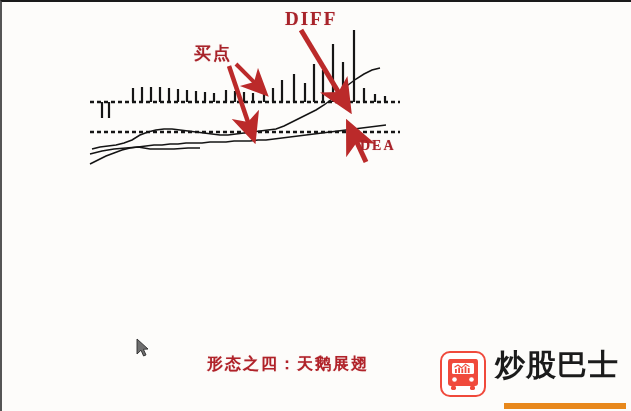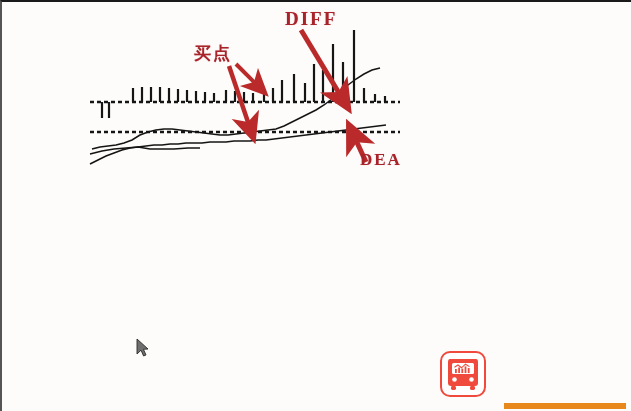--- a/index.html
+++ b/index.html
@@ -44,23 +44,23 @@
   }
   #label-diff {
     left: 283px;
     top: 6px;
     font-family: "Liberation Serif", serif;
     font-size: 19px;
     letter-spacing: 2px;
   }
   #label-dea {
     left: 358px;
-    top: 148px;
+    top: 136px;
     font-family: "Liberation Serif", serif;
-    font-size: 17px;
+    font-size: 14px;
     letter-spacing: 2px;
   }
   #label-maidian {
     left: 192px;
     top: 40px;
     font-family: Liberation Sans, sans-serif;
     font-size: 17px;
     letter-spacing: 2px;
     color: #a8232a;
   }
@@ -255,20 +255,21 @@
     </svg>
 
     <div class="annot" id="label-diff">DIFF</div>
 
     <div class="annot" id="label-dea">DEA</div>
 
     <div class="annot" id="label-maidian">买点</div>
   </div>
 
 
+  <div id="caption">形态之四：天鹅展翅</div>
 
   <svg id="cursor" viewBox="0 0 14 20">
     <path d="M1,1 L1,16 L5,12.2 L7.6,18 L10,16.9 L7.4,11.3 L12,11 Z" fill="#6f6f6f" stroke="#2a2a2a" stroke-width="0.9"></path>
   </svg>
 
   <div id="logo">
     <div id="logo-badge"></div>
     <svg id="logo-bus" width="36" height="38" viewBox="0 0 36 38">
 
       <path d="M5,4 L31,4 Q33,4 33,7 L33,28 Q33,31 30,31 L6,31 Q3,31 3,28 L3,7 Q3,4 5,4 Z" fill="#f04a3c"></path>
@@ -283,16 +284,17 @@
         <rect x="22.8" y="13" width="1.8" height="5"></rect>
       </g>
       <path d="M9.5,12.2 L13,10 L16.5,12.8 L20.5,9.2 L24.5,11.6" fill="none" stroke="#f04a3c" stroke-width="1.1"></path>
 
       <circle cx="9.5" cy="24.5" r="2.3" fill="#ffffff"></circle>
       <circle cx="26.5" cy="24.5" r="2.3" fill="#ffffff"></circle>
 
       <rect x="6" y="31" width="5" height="4" rx="1.4" fill="#f04a3c"></rect>
       <rect x="25" y="31" width="5" height="4" rx="1.4" fill="#f04a3c"></rect>
     </svg>
+    <div id="logo-cn">炒股巴士</div>
     <div id="logo-bar"></div>
   </div>
 
 </div>
 
 </body></html>

